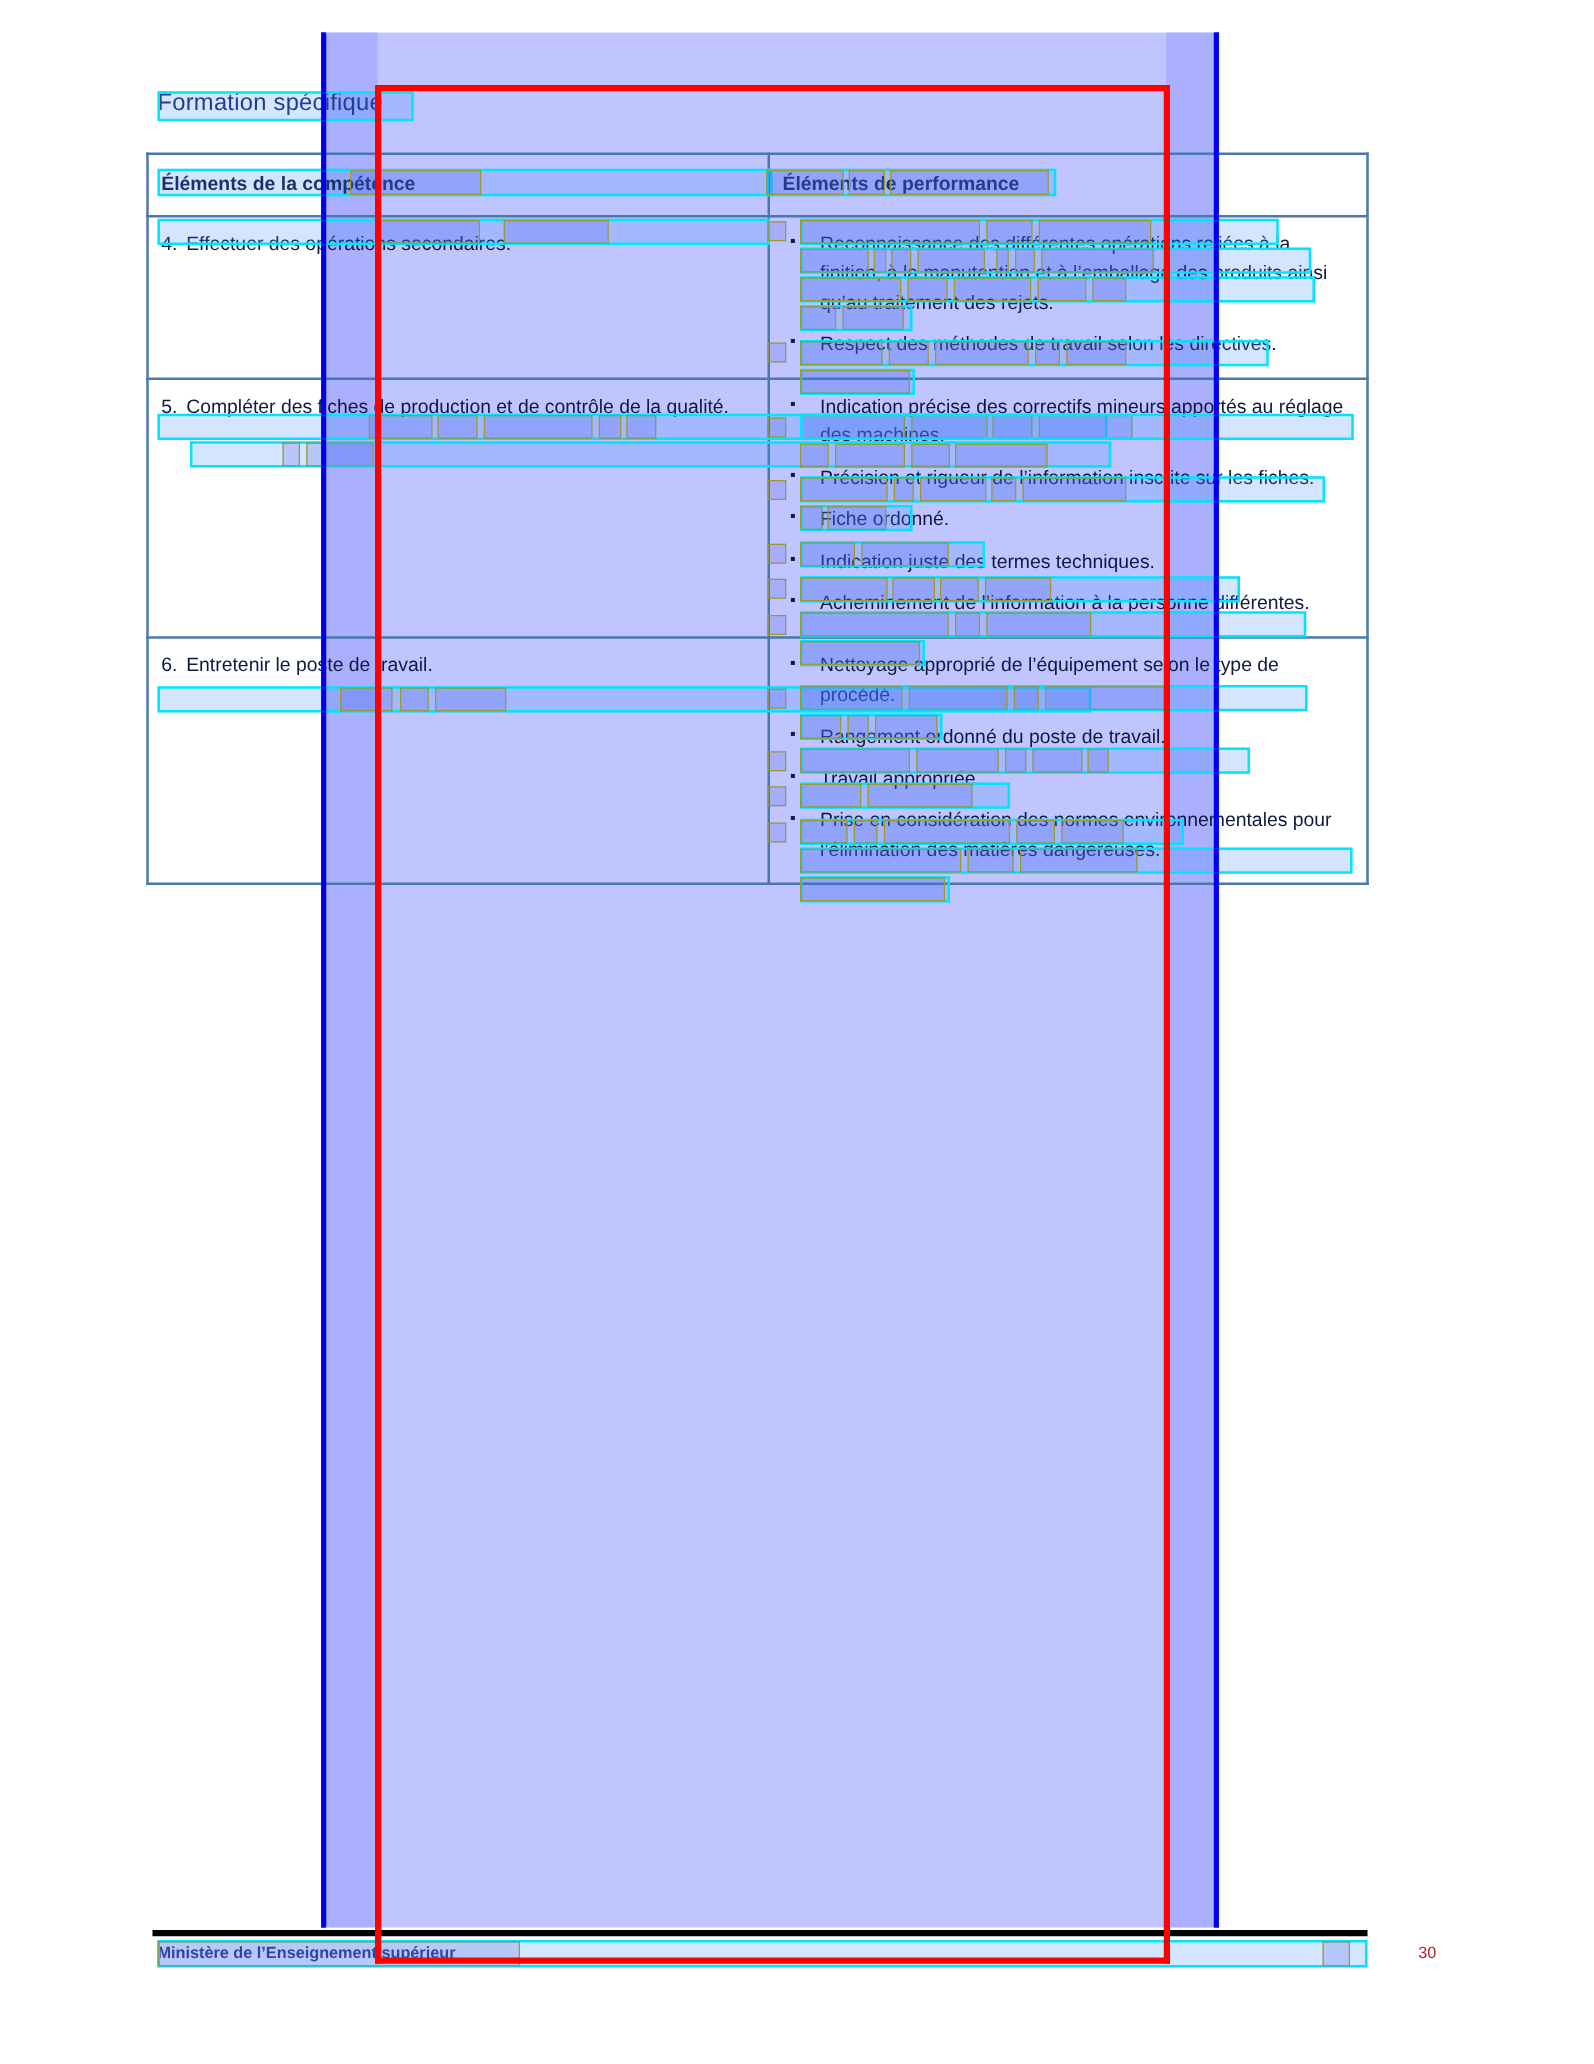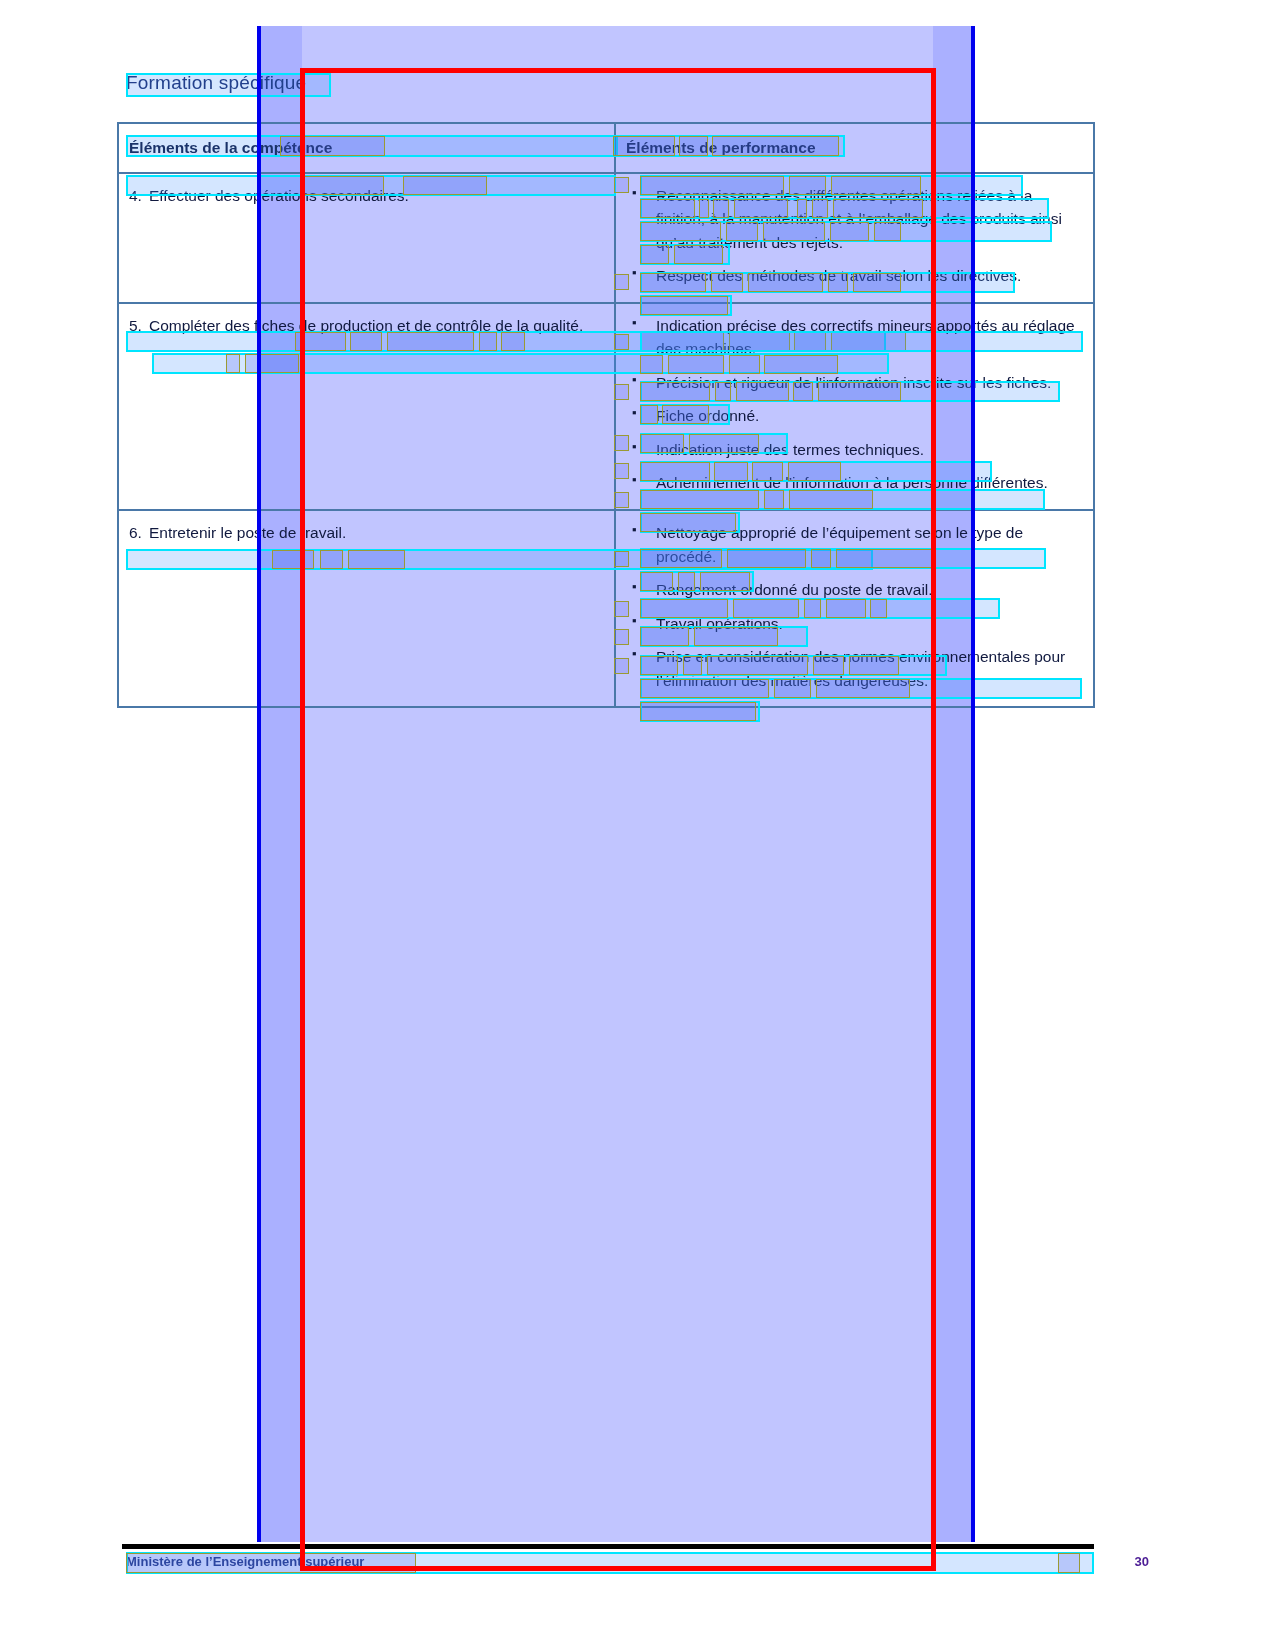--- a/index.html
+++ b/index.html
@@ -151,22 +151,22 @@
     top: 1554px;
     font-size: 13px;
     font-weight: bold;
     color: #1a2a6c;
   }
   .footer-page {
     position: absolute;
     right: 126px;
     top: 1554px;
     font-size: 13px;
-    font-weight: bold;
-    color: #4c1d95;
+    font-weight: normal;
+    color: #b91c1c;
   }
 </style>
 </head>
 <body>
 
 <div id="page">
 
   <div class="sel-region" style="left:257px; top:26px; width:718px; height:1516px;"></div>
   <div class="sel-region-inner" style="left:260px; top:26px; width:42px; height:1516px;"></div>
   <div class="sel-region-inner" style="left:933px; top:26px; width:39px; height:1516px;"></div>
@@ -225,21 +225,21 @@
           <td>
             <div class="elem-row">
               <span class="elem-num">6.</span>
               <span class="elem-text">Entretenir le poste de travail.</span>
             </div>
           </td>
           <td>
             <ul class="crit">
               <li>Nettoyage approprié de l’équipement selon le type de procédé.</li>
               <li>Rangement ordonné du poste de travail.</li>
-              <li>Travail opérations.</li>
+              <li>Travail appropriée.</li>
               <li>Prise en considération des normes environnementales pour l’élimination des matières dangereuses.</li>
             </ul>
           </td>
         </tr>
 
       </tbody>
     </table>
 
     <div class="footer-rule"></div>
     <div class="footer-text">Ministère de l’Enseignement supérieur</div>

